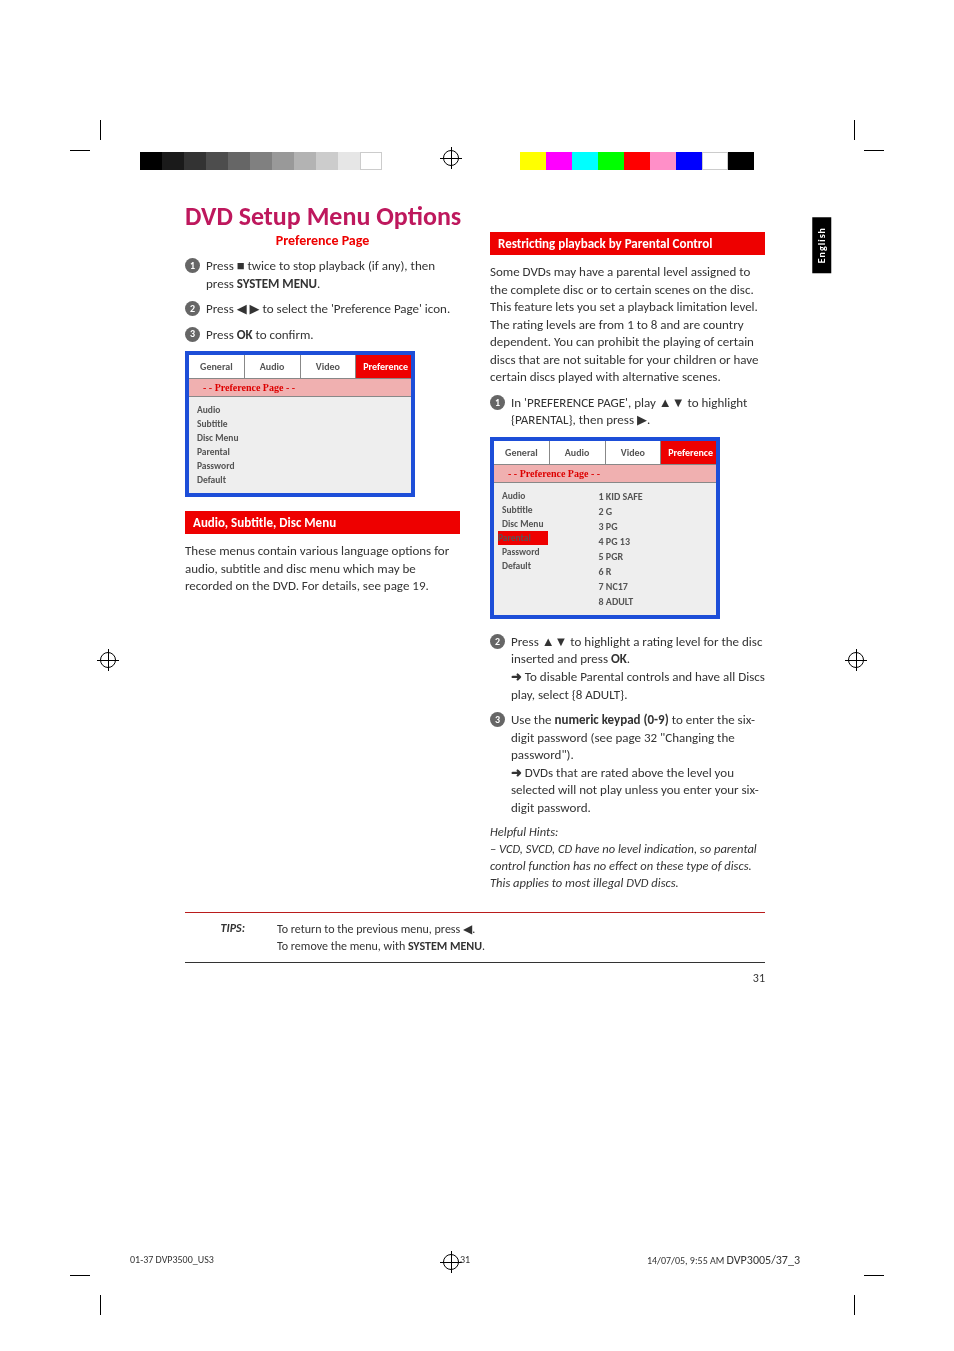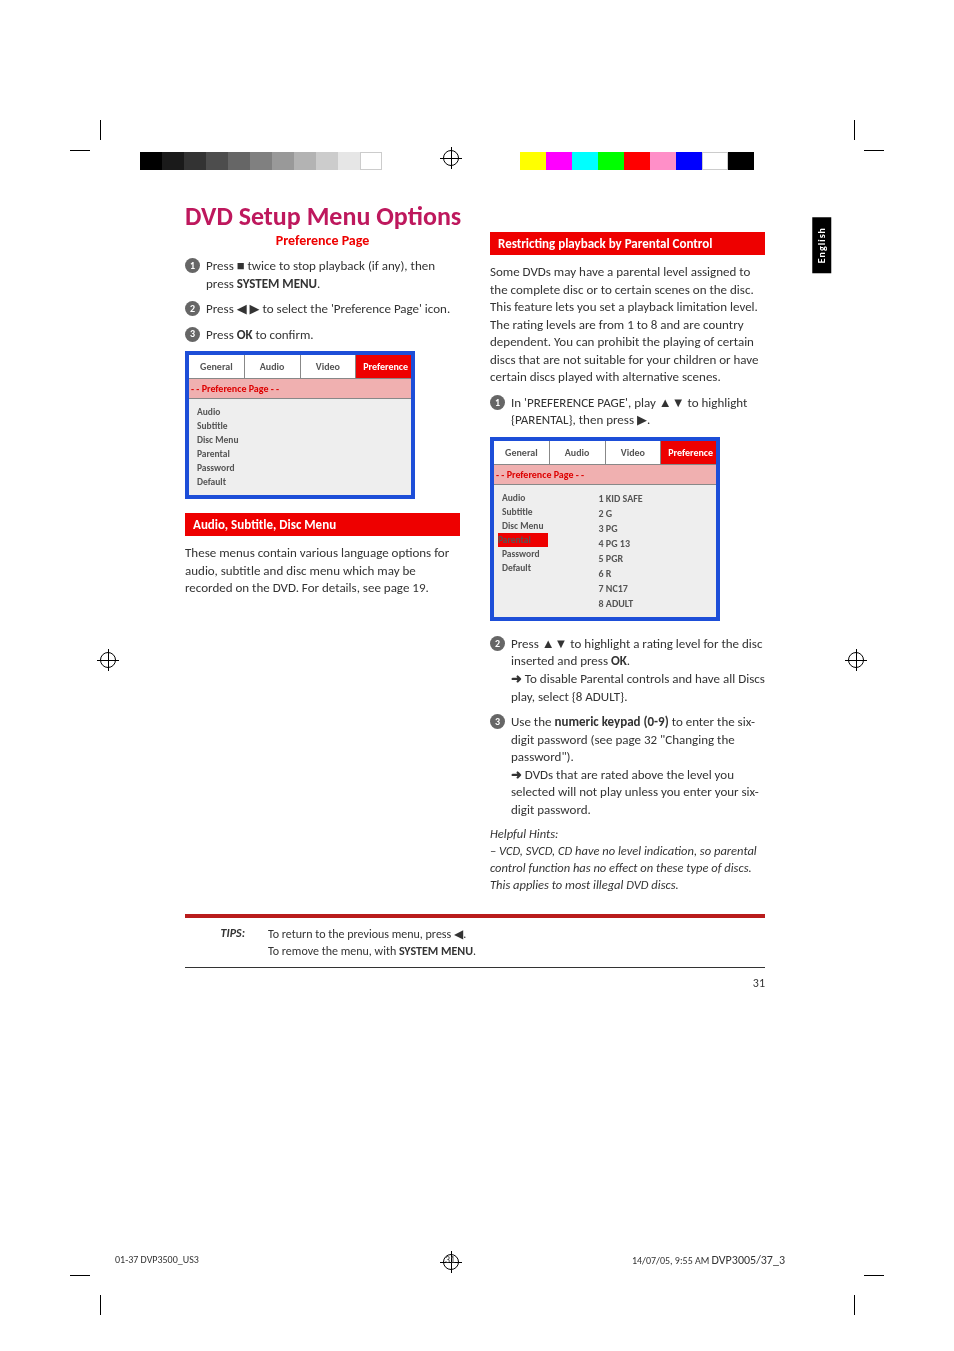--- a/index.html
+++ b/index.html
@@ -48,36 +48,36 @@
   .para { font-size:13px; line-height:1.35; margin-bottom:8px; }
   .arrow { font-weight:bold; }
   .hints { font-style:italic; font-size:12.5px; line-height:1.35; }
 
   
   .ui-panel { border:4px solid #1d4ed8; margin:6px 0 14px; font-size:10px; font-weight:bold; color:#555; width:230px; }
   .ui-tabs { display:flex; }
   .ui-tabs div { flex:1; text-align:center; padding:5px 3px; border-right:1px solid #888; border-bottom:1px solid #888; background:#fff; }
   .ui-tabs div:last-child { border-right:none;text-align:right; }
   .ui-tabs .active { background:#e00; color:#fff; }
-  .ui-sub { background:#f0b0b0; color:#d00; padding:3px 2px; border-bottom:1px solid #888;}
+  .ui-sub { background:#f0b0b0; color:#d00; padding:3px 14px; border-bottom:1px solid #888;font-family:Liberation Serif, serif;}
   .ui-body { background:#eee; padding:6px 8px; min-height:90px;}
   .ui-body2 { background:#eee; padding:6px 8px; min-height:100px; display:flex; gap:55px;}
   .ui-body2 .c1 div, .ui-body .r { padding:1px 0; color:#555; font-size:9.5px;}
   .ui-body2 .c2 div { padding:1px 0; color:#555; font-size:10px;}
   .ui-body2 .sel { background:#e00; color:#fff; padding:1px 4px; margin:0 -4px;}
   .ui-body2 .selv { color:#e00;}
 
   .langtab { position:absolute; right:-47px; top:17px; transform:rotate(-90deg); transform-origin:right top; background:#000; color:#fff; font-size:10px; font-weight:bold; padding:3px 10px; letter-spacing:1px;}
 
-  .tips-row { border-top:4px solid #b91c1c; border-bottom:1px solid #333; padding:8px 0; font-size:12px; display:flex; gap:23px; margin-top:20px;}
+  .tips-row { border-top:1px solid #b91c1c; border-bottom:1px solid #333; padding:8px 0; font-size:12px; display:flex; gap:32px; margin-top:20px;}
   .tips-row .tl { font-style:italic; font-weight:bold; width:60px; text-align:right; }
   .tips-row .tr { line-height:1.4; }
   .pgnum { text-align:right; font-size:12px; margin-top:8px;}
 
-  .footer { position:absolute; top:1253px; left:115px; width:670px; font-size:10px; color:#333; display:flex; justify-content:space-between; }
+  .footer { position:absolute; top:1253px; left:130px; width:670px; font-size:10px; color:#333; display:flex; justify-content:space-between; }
   .footer .mid { position:absolute; left:50%; transform:translateX(-50%);}
 
   .cropmarks-bot { position:absolute; top:1275px; left:90px; right:90px; height:50px; }
 
   b { font-weight:bold; }
 </style>
 </head>
 <body>
 
 <div class="cropmarks-top">

